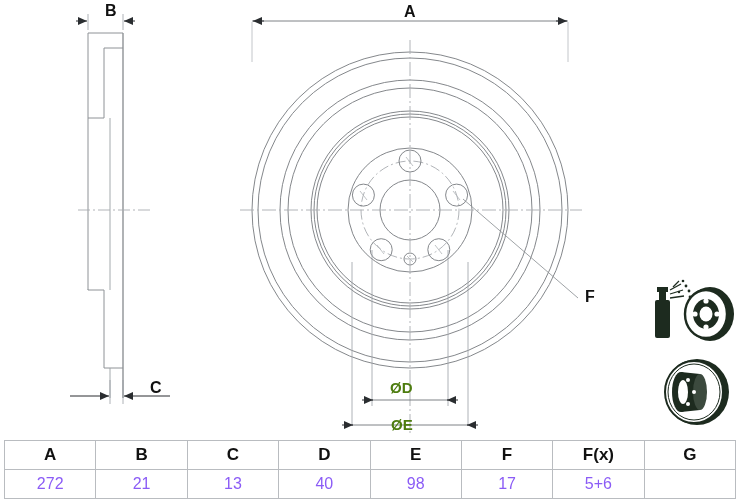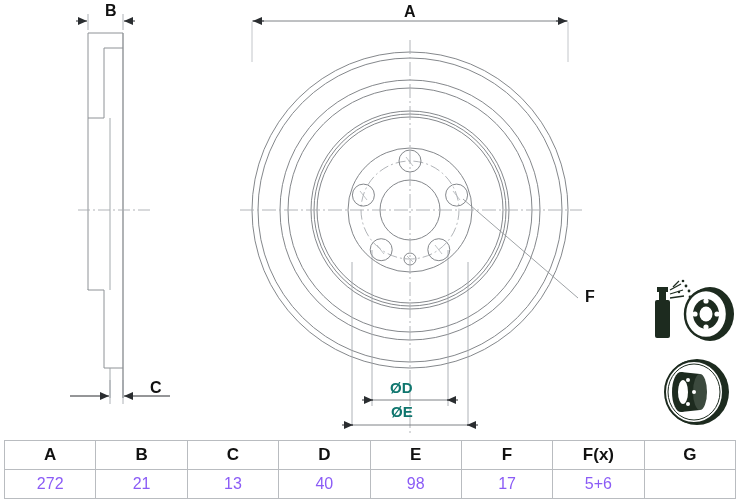--- a/index.html
+++ b/index.html
@@ -38,21 +38,21 @@
     position:absolute;
     font-size:16px;
     font-weight:bold;
     color:#111;
     white-space:nowrap;
   }
   .dia-label{
     position:absolute;
     font-size:15px;
     font-weight:bold;
-    color:#0f766e;
+    color:#4d7c0f;
     white-space:nowrap;
   }
 </style>
 </head>
 <body>
 
 <div id="sheet">
 
   <svg class="draw" viewBox="0 0 740 504" xmlns="http://www.w3.org/2000/svg">
 
@@ -230,21 +230,21 @@
   <div class="dim-label" style="left:105px;top:2px;">B</div>
 
   <div class="dim-label" style="left:150px;top:379px;">C</div>
 
   <div class="dim-label" style="left:404px;top:3px;">A</div>
 
   <div class="dim-label" style="left:585px;top:288px;">F</div>
 
   <div class="dia-label" style="left:390px;top:379px;">ØD</div>
 
-  <div class="dia-label" style="left:391px;top:403px;">ØE</div>
+  <div class="dia-label" style="left:391px;top:416px;">ØE</div>
 
   <table class="spec-table">
     <tbody>
       <tr class="head">
         <td>A</td>
         <td>B</td>
         <td>C</td>
         <td>D</td>
         <td>E</td>
         <td>F</td>

